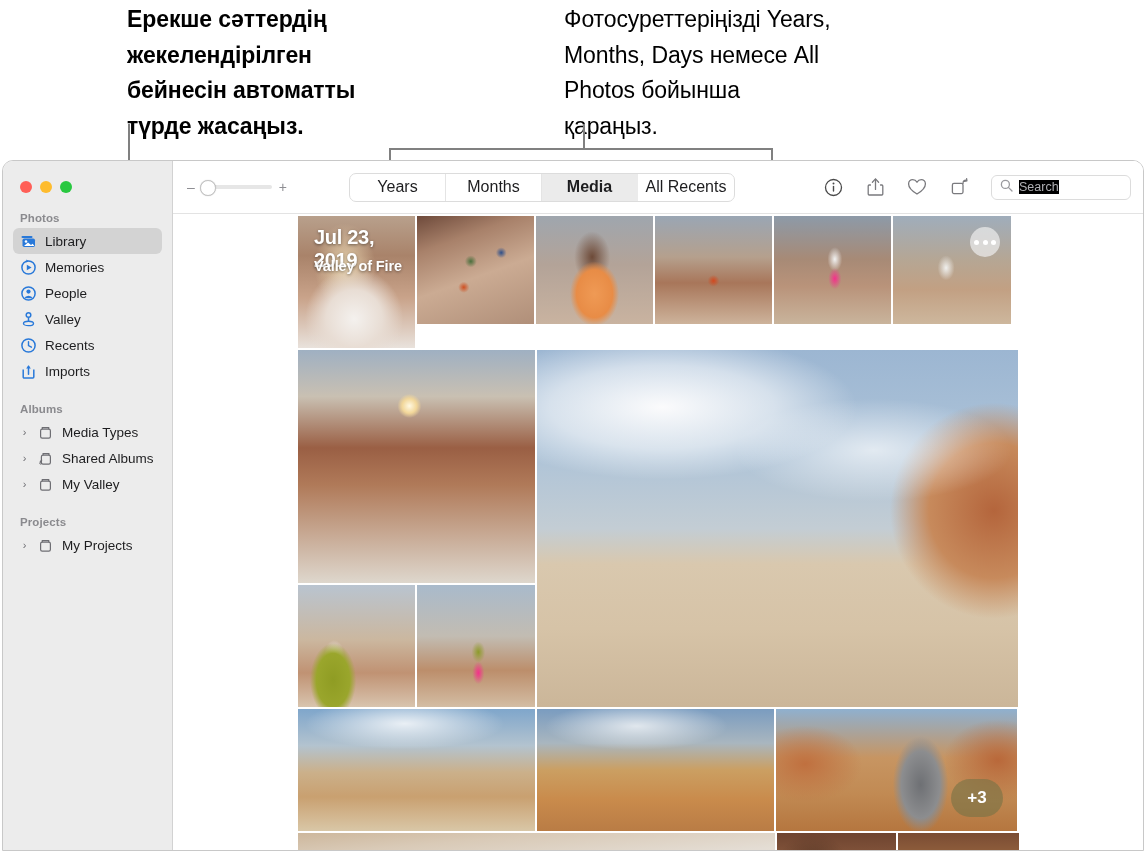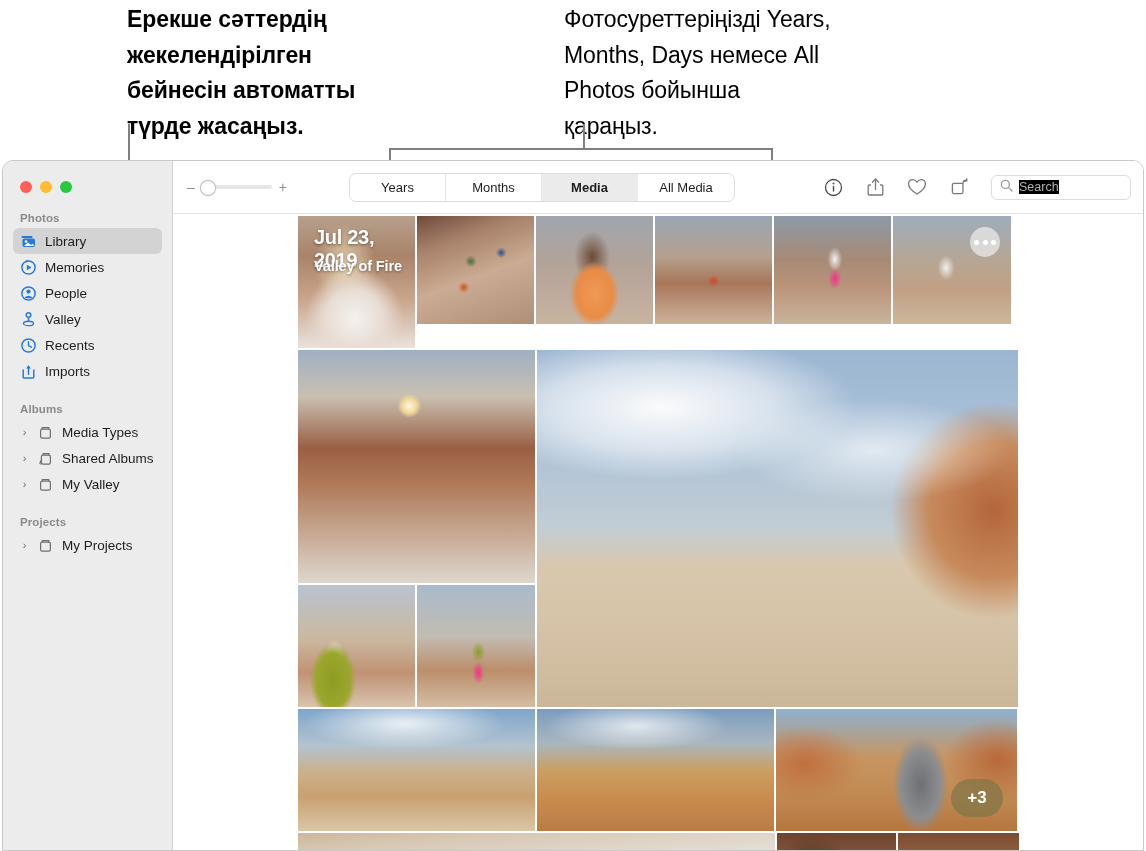--- a/index.html
+++ b/index.html
@@ -78,21 +78,21 @@
   #knob{position:absolute;left:-2px;top:-5px;width:14px;height:14px;border-radius:50%;
         background:#fff;border:1px solid #c3c3c3;box-shadow:0 0 1px rgba(0,0,0,.25);}
 
   #segwrap{flex:1;display:flex;justify-content:center;}
   #segment{
     display:flex;border:1px solid #dcdcdc;border-radius:7px;overflow:hidden;
     height:27px;background:#fff;
   }
   .seg{
     display:flex;align-items:center;justify-content:center;
-    width:96px;font-size:13px;color:#1d1d1f;border-right:1px solid #e4e4e4;
+    width:96px;font-size:16px;color:#1d1d1f;border-right:1px solid #e4e4e4;
     box-sizing:border-box;
   }
   .seg:last-child{border-right:none;}
   .seg.on{background:#ebebeb;font-weight:bold;border-right-color:transparent;}
 
   #tools{display:flex;align-items:center;gap:22px;margin-left:26px;margin-right:22px;}
   .tbtn{width:20px;height:22px;display:flex;align-items:center;justify-content:center;}
 
   #search{
     width:140px;height:25px;flex:0 0 140px;border:1px solid #dcdcdc;border-radius:6px;
@@ -278,21 +278,21 @@
           <span id="knob"></span>
         </span>
         <span class="zs">+</span>
       </div>
 
       <div id="segwrap">
         <div id="segment">
           <div class="seg">Years</div>
           <div class="seg">Months</div>
           <div class="seg on">Media</div>
-          <div class="seg">All Media</div>
+          <div class="seg">All Recents</div>
         </div>
       </div>
 
       <div id="tools">
         <span class="tbtn">
           <svg width="19" height="19" viewBox="0 0 19 19">
             <circle cx="9.5" cy="9.5" r="8" fill="none" stroke="#4a4a4a" stroke-width="1.3"></circle>
             <circle cx="9.5" cy="5.6" r="1" fill="#4a4a4a"></circle>
             <rect x="8.8" y="7.7" width="1.4" height="6" rx="0.7" fill="#4a4a4a"></rect>
           </svg>

